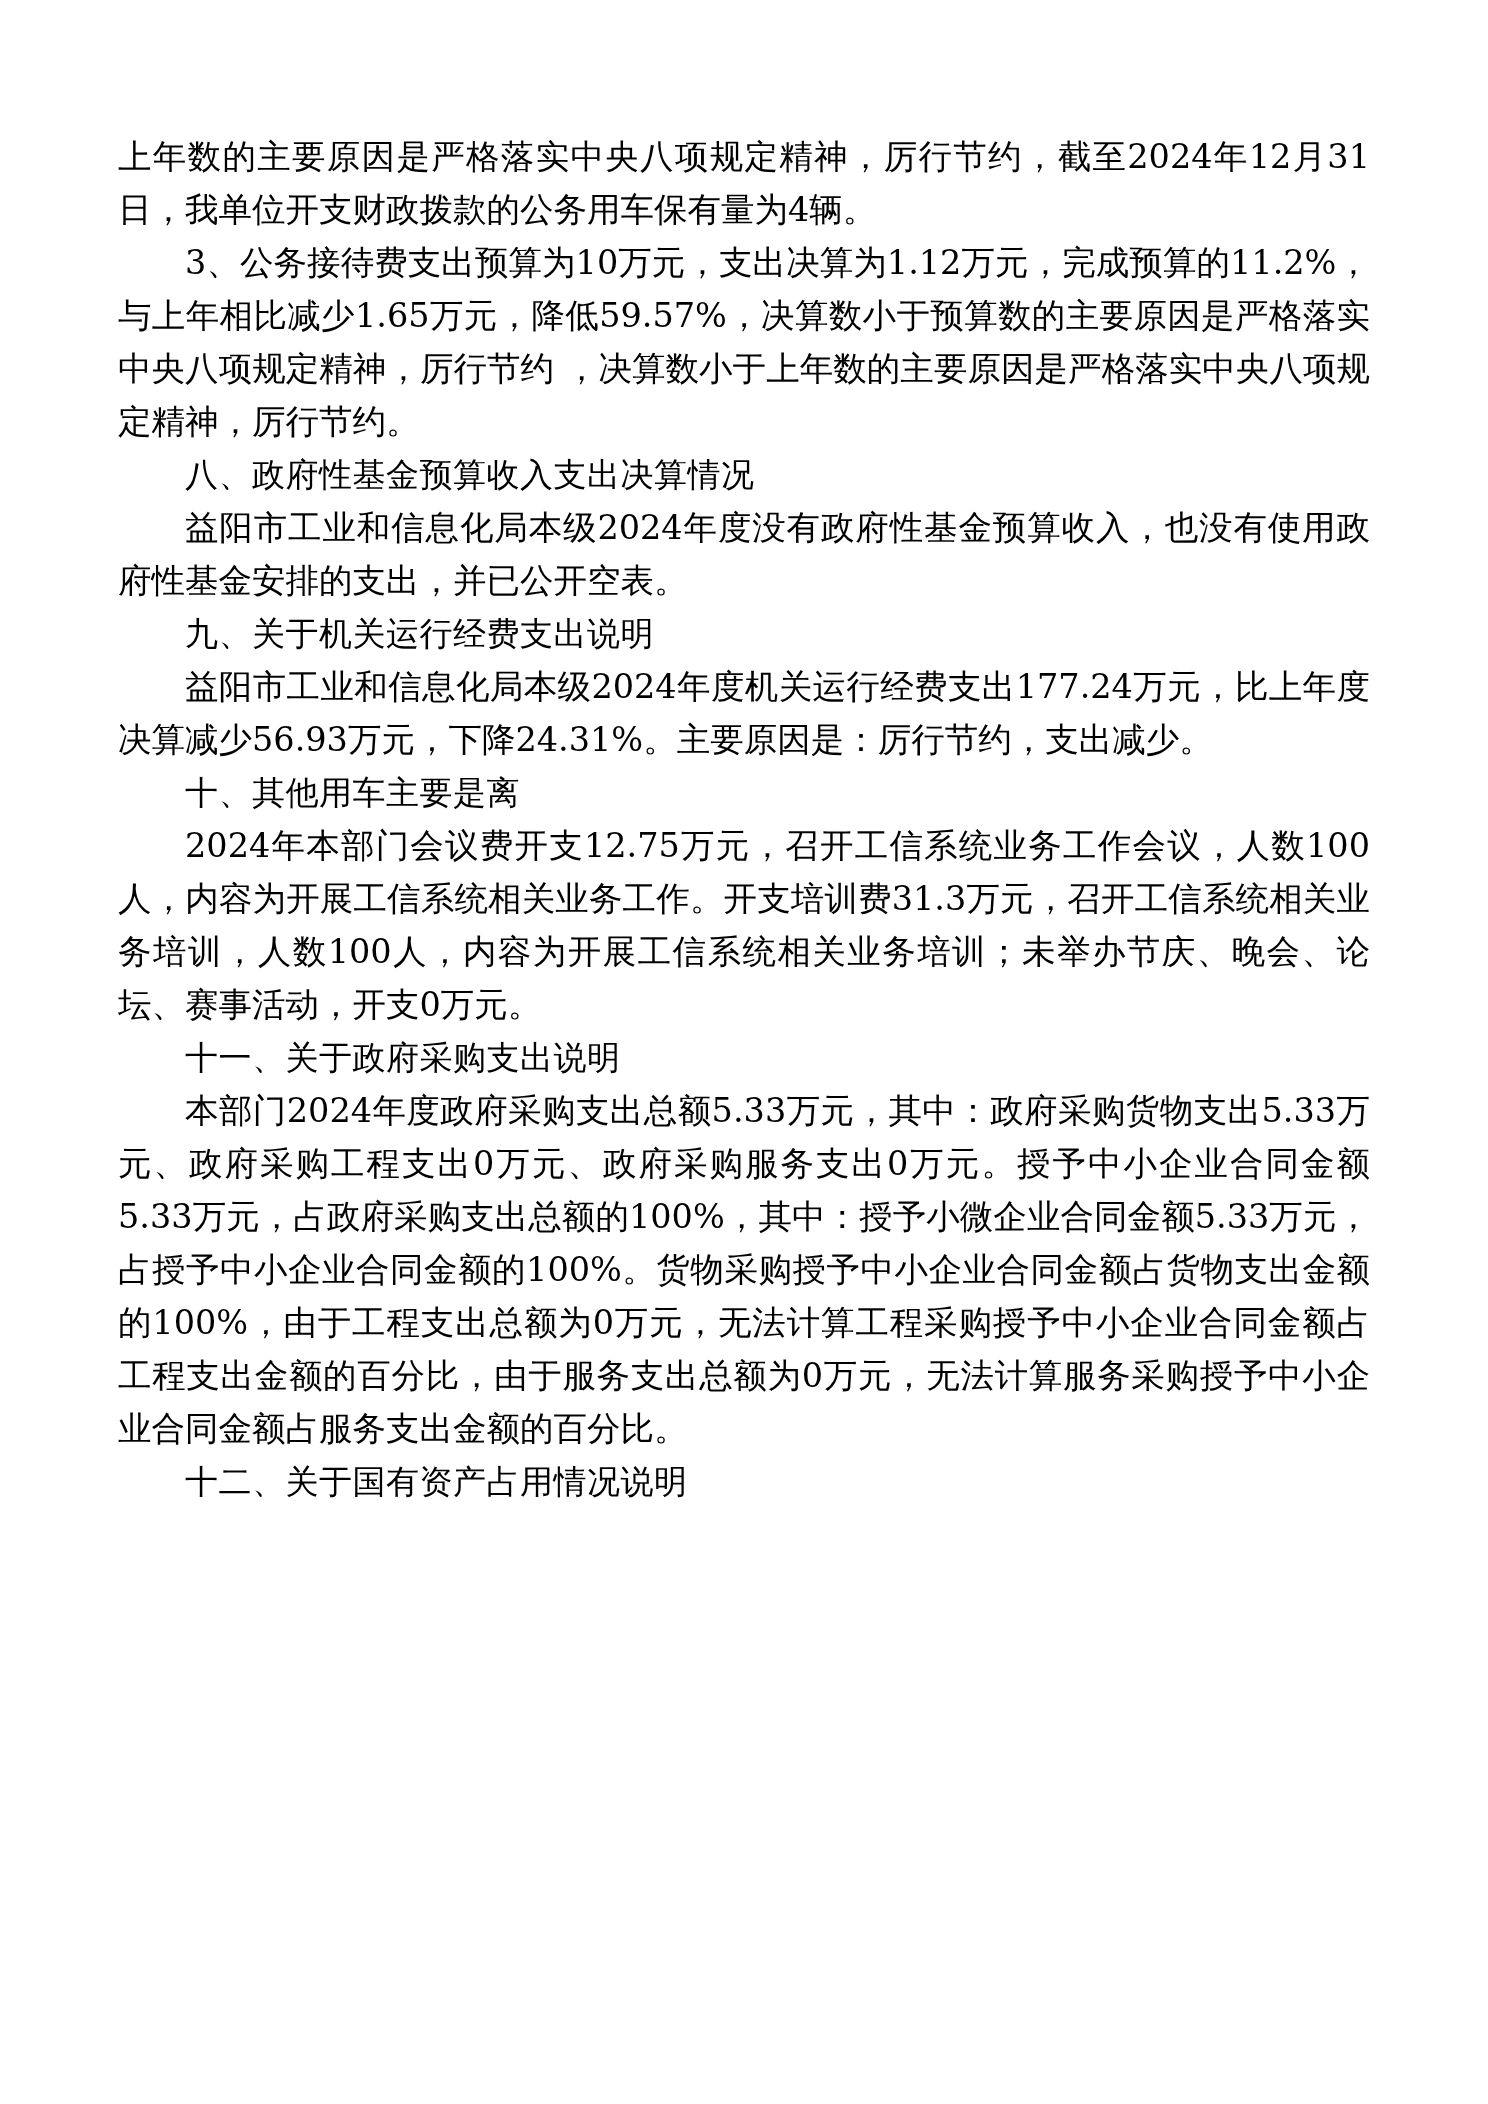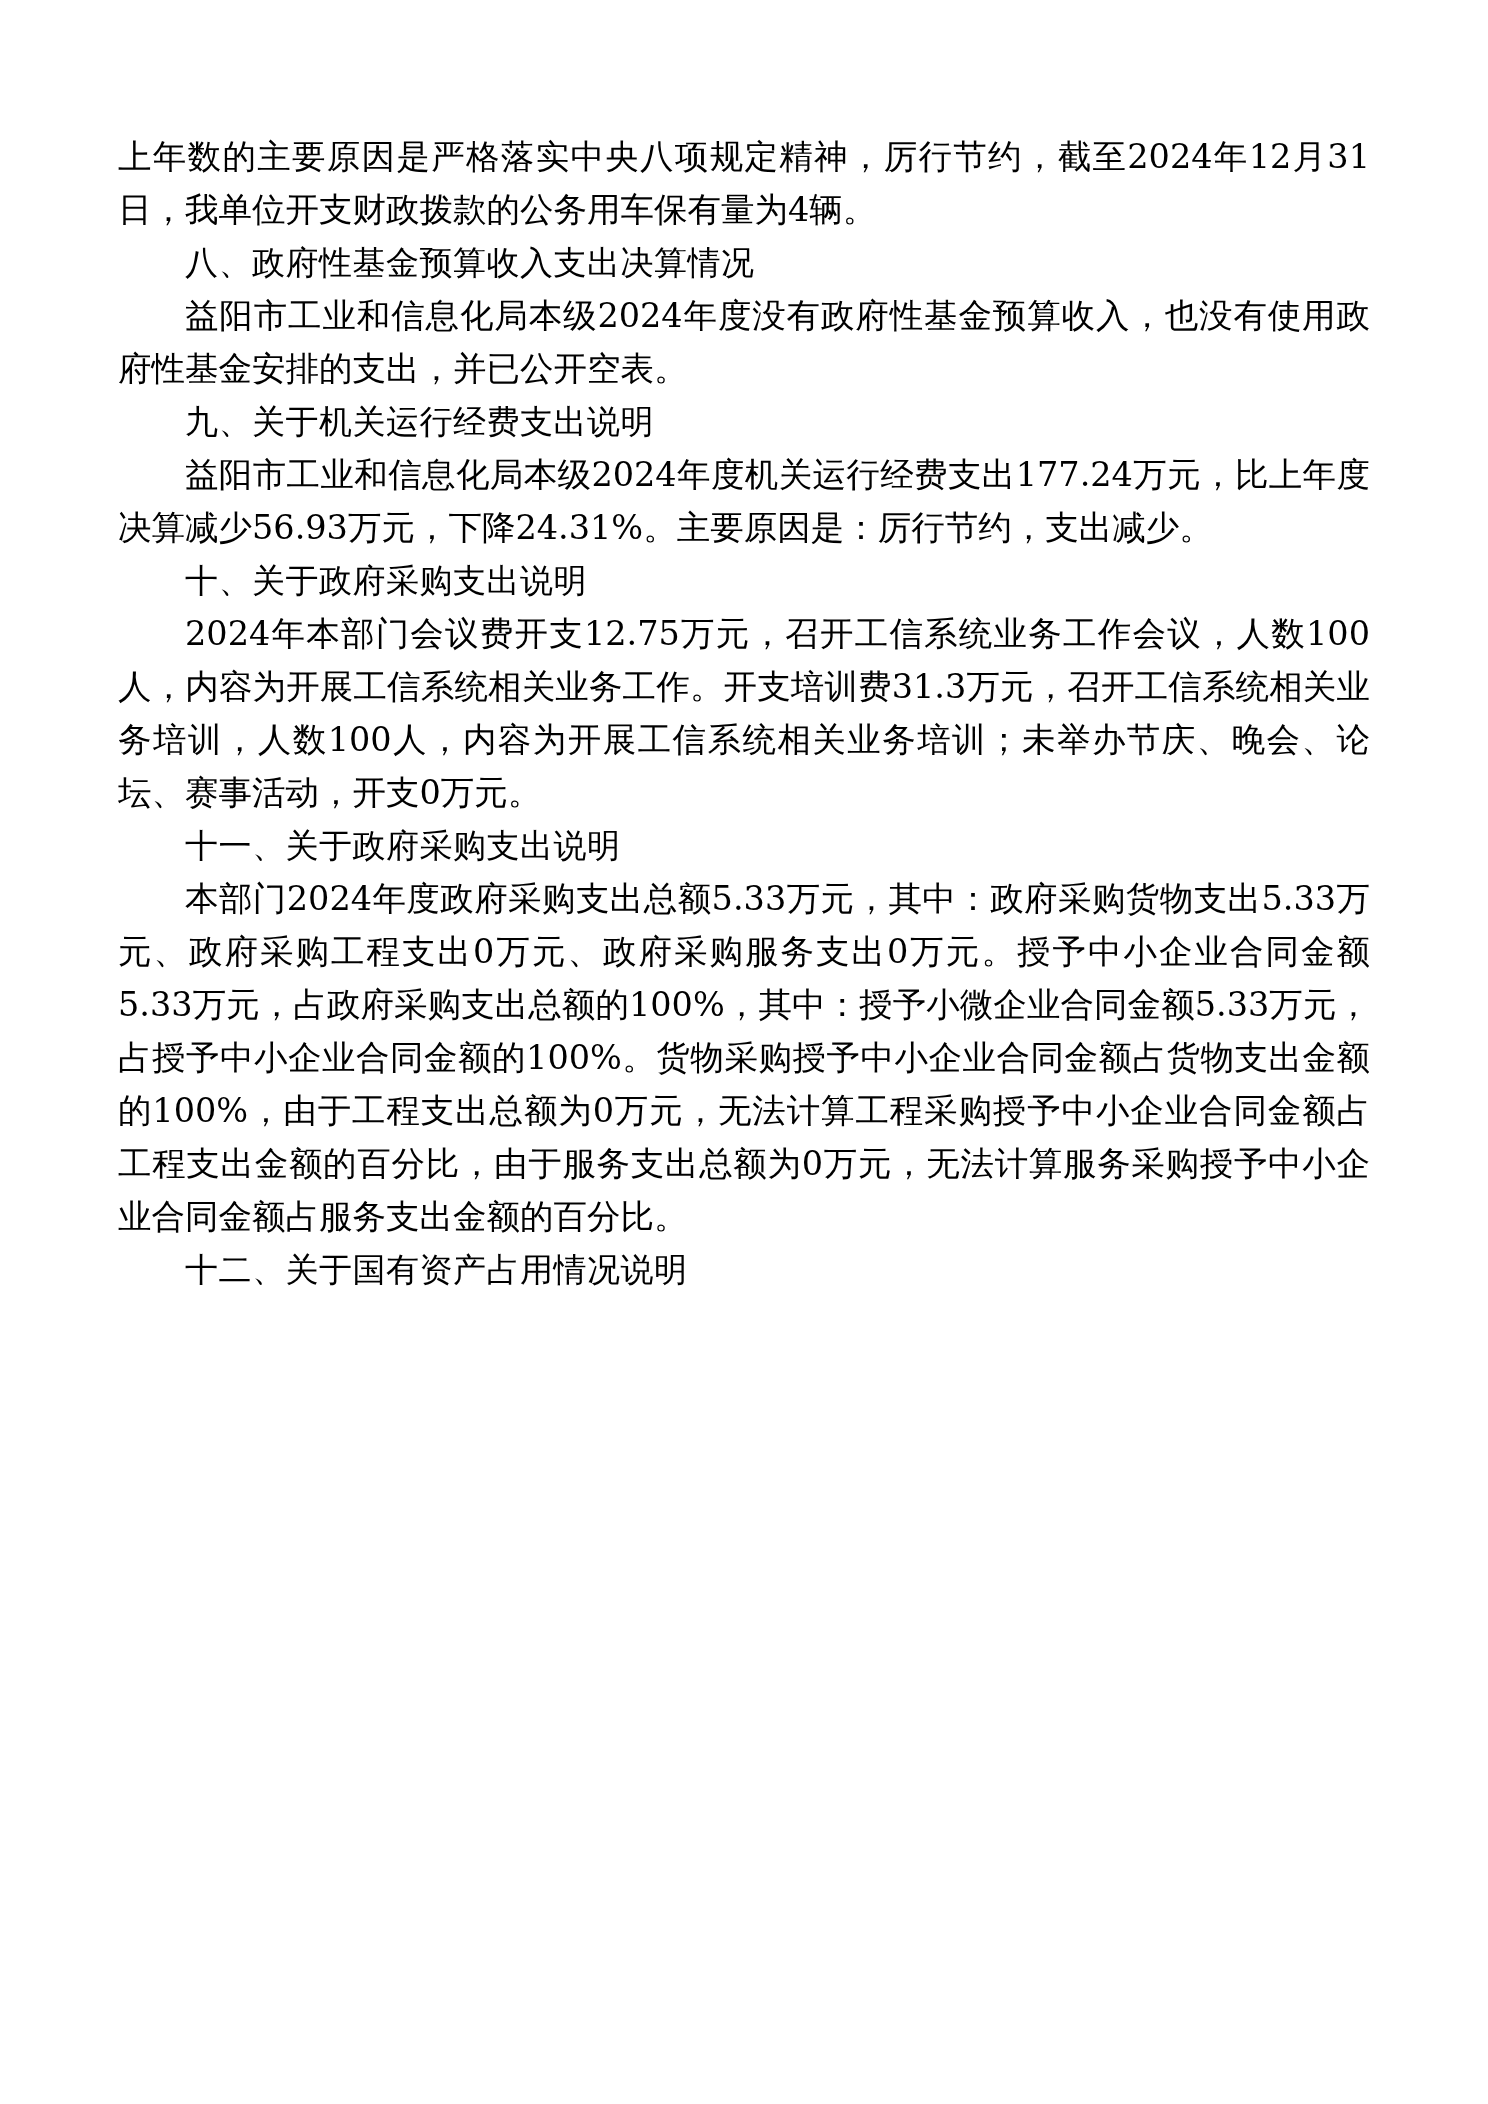--- a/index.html
+++ b/index.html
@@ -44,30 +44,31 @@
   }
 </style>
 </head>
 <body>
 
 <div class="page">
   <div class="doc-body">
 
     <p class="para-noindent">上年数的主要原因是严格落实中央八项规定精神，厉行节约，截至2024年12月31日，我单位开支财政拨款的公务用车保有量为4辆。</p>
 
+    <p class="para">3、公务接待费支出预算为10万元，支出决算为1.12万元，完成预算的11.2%，与上年相比减少1.65万元，降低59.57%，决算数小于预算数的主要原因是严格落实中央八项规定精神，厉行节约 ，决算数小于上年数的主要原因是严格落实中央八项规定精神，厉行节约。</p>
 
     <p class="heading">八、政府性基金预算收入支出决算情况</p>
 
     <p class="para">益阳市工业和信息化局本级2024年度没有政府性基金预算收入，也没有使用政府性基金安排的支出，并已公开空表。</p>
 
     <p class="heading">九、关于机关运行经费支出说明</p>
 
     <p class="para">益阳市工业和信息化局本级2024年度机关运行经费支出177.24万元，比上年度决算减少56.93万元，下降24.31%。主要原因是：厉行节约，支出减少。</p>
 
-    <p class="heading">十、关于政府采购支出说明</p>
+    <p class="heading">十、其他用车主要是离</p>
 
     <p class="para">2024年本部门会议费开支12.75万元，召开工信系统业务工作会议，人数100人，内容为开展工信系统相关业务工作。开支培训费31.3万元，召开工信系统相关业务培训，人数100人，内容为开展工信系统相关业务培训；未举办节庆、晚会、论坛、赛事活动，开支0万元。</p>
 
     <p class="heading">十一、关于政府采购支出说明</p>
 
     <p class="para">本部门2024年度政府采购支出总额5.33万元，其中：政府采购货物支出5.33万元、政府采购工程支出0万元、政府采购服务支出0万元。授予中小企业合同金额5.33万元，占政府采购支出总额的100%，其中：授予小微企业合同金额5.33万元，占授予中小企业合同金额的100%。货物采购授予中小企业合同金额占货物支出金额的100%，由于工程支出总额为0万元，无法计算工程采购授予中小企业合同金额占工程支出金额的百分比，由于服务支出总额为0万元，无法计算服务采购授予中小企业合同金额占服务支出金额的百分比。</p>
 
     <p class="heading">十二、关于国有资产占用情况说明</p>
 
 

